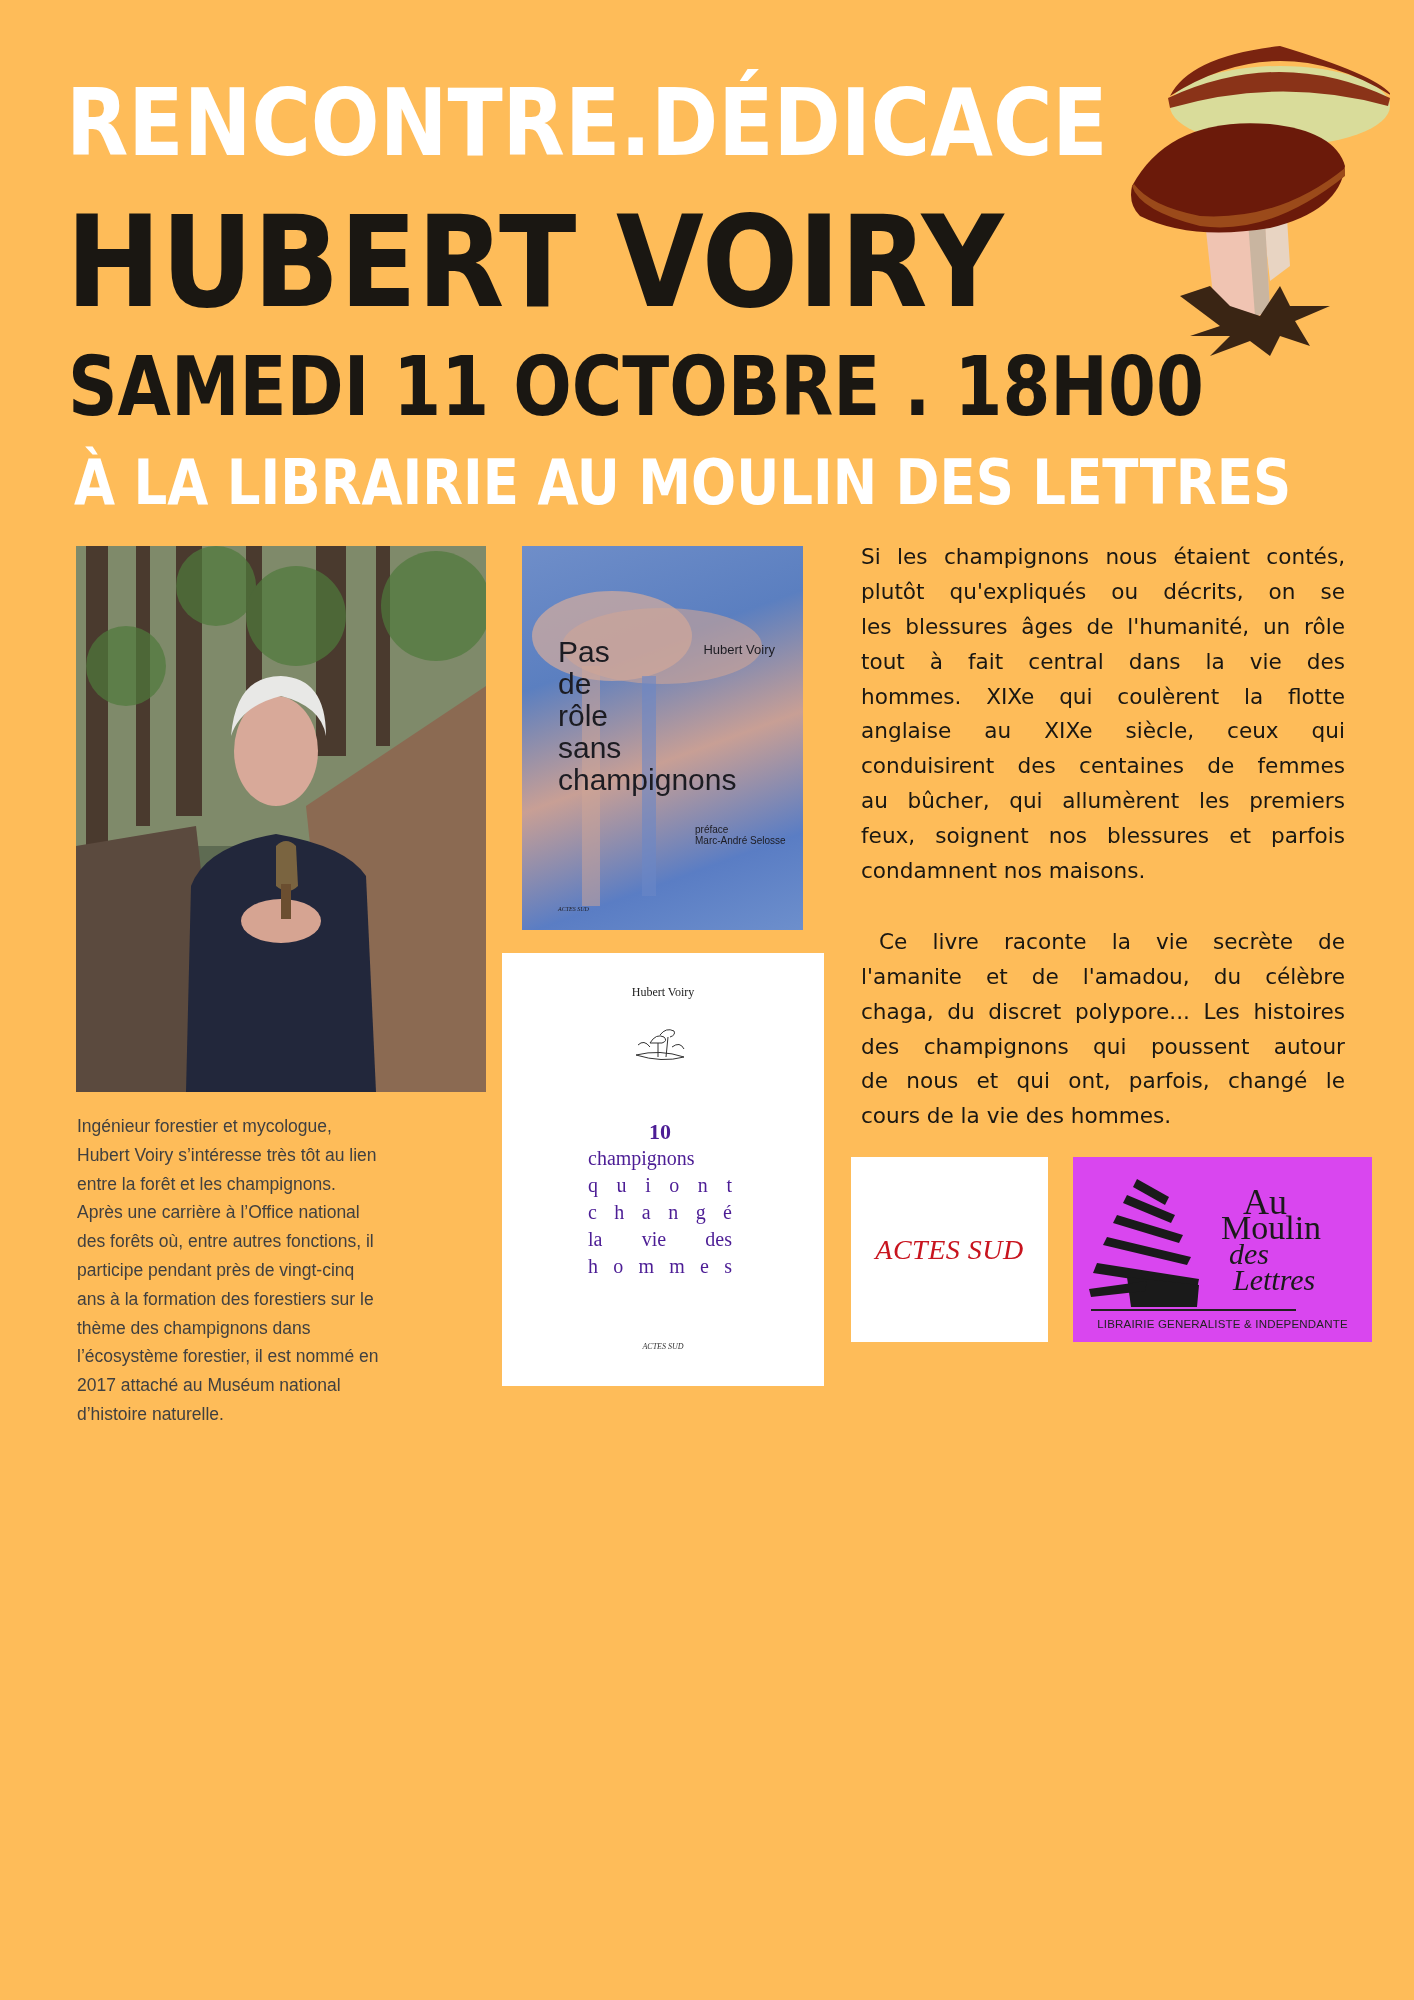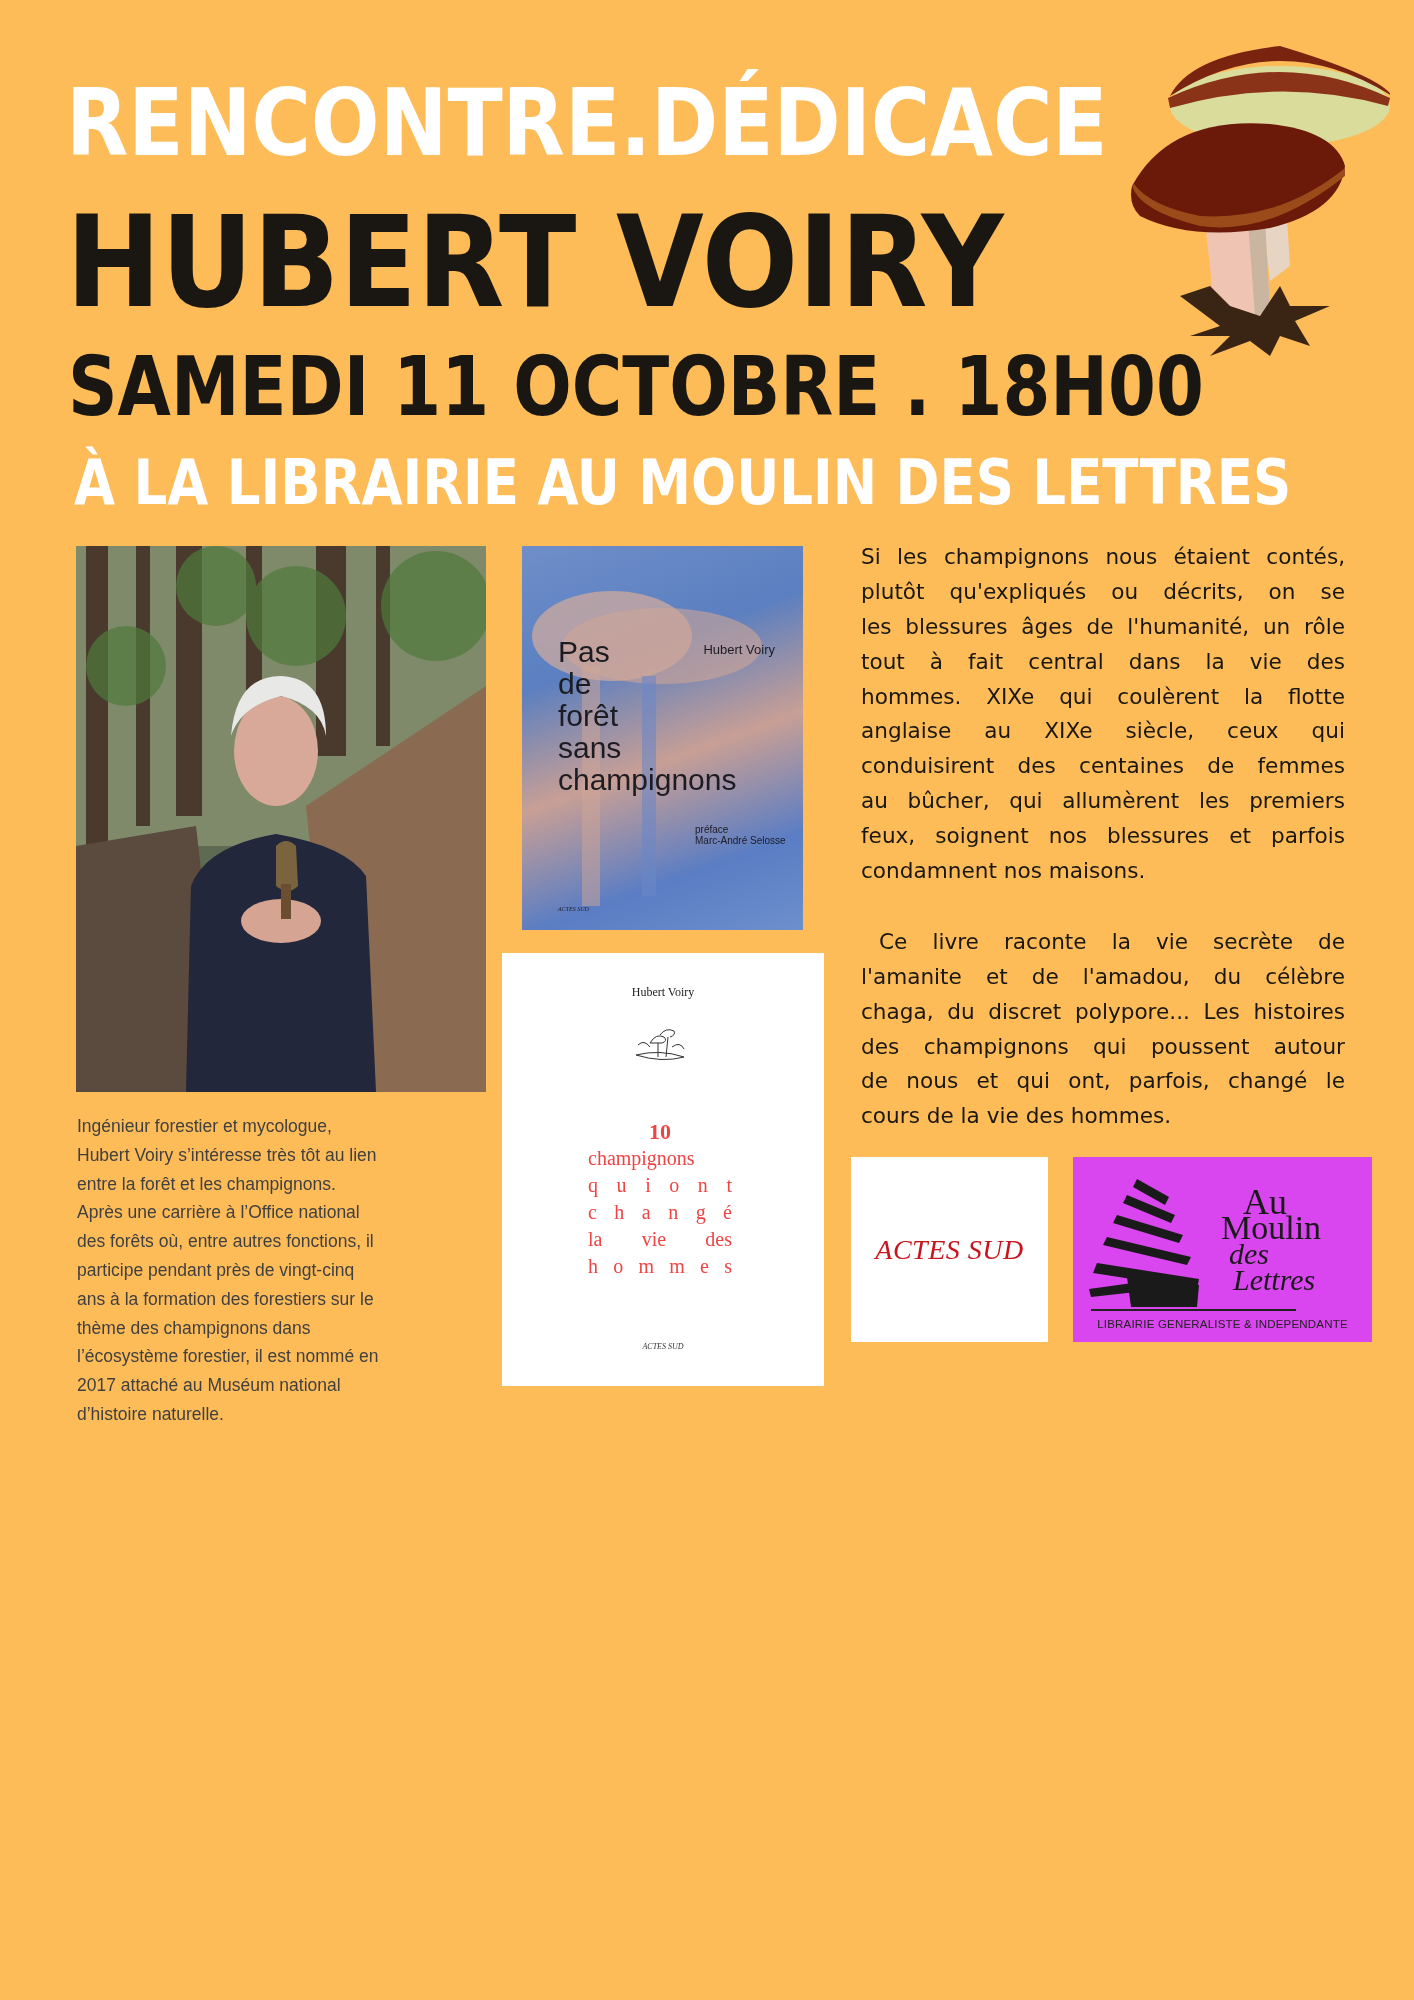--- a/index.html
+++ b/index.html
@@ -30,21 +30,21 @@
   #book-cover-1 .c-preface { position:absolute; left:173px; top:278px; font-family:"Liberation Sans", sans-serif;
      font-size:10px; line-height:11px; color:#1c1c22; }
   #book-cover-1 .c-pub { position:absolute; left:36px; top:360px; font-family:"Liberation Serif", serif;
      font-size:6px; font-style:italic; color:#1c1c22; }
 
   #book-cover-2 { left:502px; top:953px; width:322px; height:433px; background:#ffffff; }
   #book-cover-2 .b-author { position:absolute; left:0; right:0; top:32px; text-align:center;
      font-family:"Liberation Serif", serif; font-size:12px; color:#222; }
   #book-cover-2 .b-emblem { position:absolute; left:130px; top:72px; width:56px; height:40px; }
   #book-cover-2 .b-title { position:absolute; left:86px; width:144px; top:166px;
-     font-family:"Liberation Serif", serif; color:#ef4444; }
+     font-family:"Liberation Serif", serif; color:#4c1d95; }
   #book-cover-2 .b-num { text-align:center; font-size:22px; font-weight:bold; line-height:26px; }
   #book-cover-2 .b-line { font-size:20px; line-height:27px; text-align:justify; text-align-last:justify; }
   #book-cover-2 .b-pub { position:absolute; left:0; right:0; top:389px; text-align:center;
      font-family:"Liberation Serif", serif; font-style:italic; font-size:8px; color:#333; }
 
   #bio-text { left:77px; top:1112px; width:400px; font-family:Liberation Sans, sans-serif;
      font-size:17.5px; line-height:28.8px; color:#404040; }
   #bio-text div { white-space:nowrap; }
 
   #description { left:861px; top:540px; width:484px; font-family:"DejaVu Sans", sans-serif;
@@ -132,21 +132,21 @@
 <div id="book-cover-1" class="abs">
   <svg class="abs" style="left:0;top:0" width="281" height="384" viewBox="0 0 281 384">
     <ellipse cx="90" cy="90" rx="80" ry="45" fill="#d5ac9c" opacity="0.7"></ellipse>
     <ellipse cx="140" cy="100" rx="100" ry="38" fill="#cfa596" opacity="0.6"></ellipse>
     <rect x="60" y="120" width="18" height="240" fill="#cfa596" opacity="0.5"></rect>
     <rect x="120" y="130" width="14" height="220" fill="#6a87c6" opacity="0.6"></rect>
   </svg>
   <div class="c-title">
     <div>Pas</div>
     <div>de</div>
-    <div>forêt</div>
+    <div>rôle</div>
     <div>sans</div>
     <div>champignons</div>
   </div>
   <div class="c-author">Hubert Voiry</div>
   <div class="c-preface">
     <div>préface</div>
     <div>Marc-André Selosse</div>
   </div>
   <div class="c-pub">ACTES SUD</div>
 </div>

